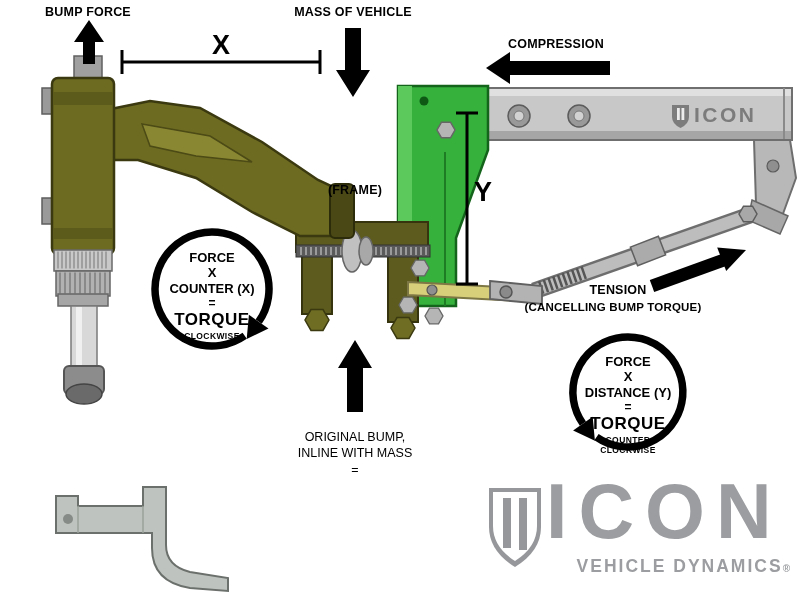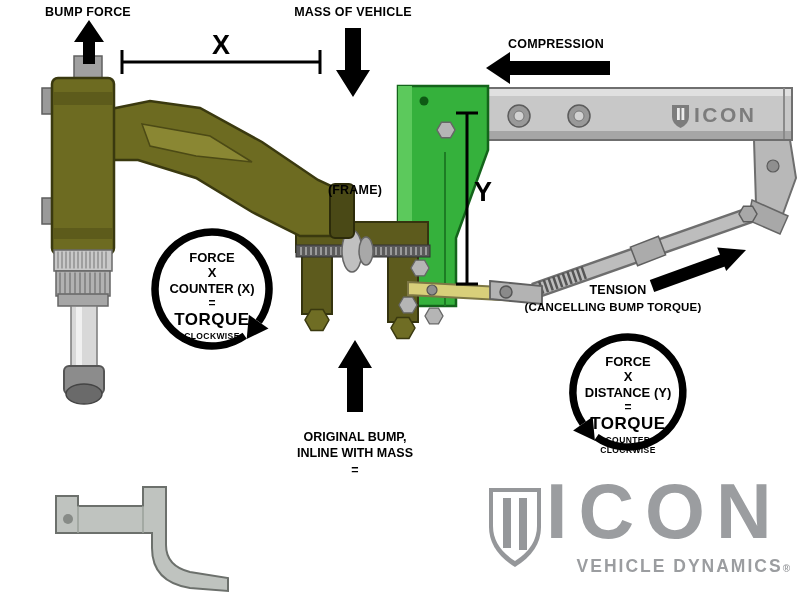--- a/index.html
+++ b/index.html
@@ -8,21 +8,21 @@
   .layer{position:absolute;left:0;top:0;}
   .lbl{position:absolute;font-weight:bold;color:#000;text-align:center;
        letter-spacing:.2px;line-height:1.18;font-size:12.5px;white-space:nowrap;}
   .lbl.small{font-size:11.5px;}
   .torque-block{position:absolute;width:120px;text-align:center;font-weight:bold;color:#000;}
   .t-sm{font-size:13px;line-height:1.18;}
   .t-eq{font-size:12px;line-height:1.2;}
   .t-big{font-size:17px;line-height:1.2;letter-spacing:.5px;}
   .t-tiny{font-size:8.5px;line-height:1.25;letter-spacing:.4px;}
   .bump-block{position:absolute;left:275px;top:429px;width:160px;text-align:center;
-              font-weight:bold;font-size:12.5px;line-height:1.3;color:#000;}
+              font-weight:normal;font-size:12.5px;line-height:1.3;color:#000;}
   .bump-block .result{margin-top:5px;}
   .wordmark{position:absolute;left:546px;top:473px;font-size:77px;font-weight:bold;
             color:#9b9da0;letter-spacing:11px;line-height:1;}
   .tagline{position:absolute;left:544px;top:556px;width:246px;text-align:right;
            font-size:17.5px;font-weight:bold;color:#9b9da0;letter-spacing:2px;}
   .tagline .reg{font-size:10px;letter-spacing:0;}
   .rail-logo{position:absolute;left:694px;top:103px;font-size:21px;font-weight:bold;
              color:#7c7c7c;letter-spacing:2.5px;}
 </style>
 </head>

